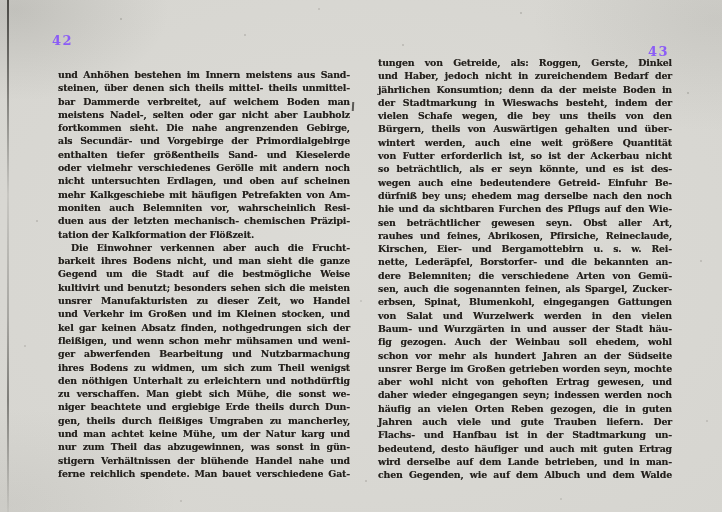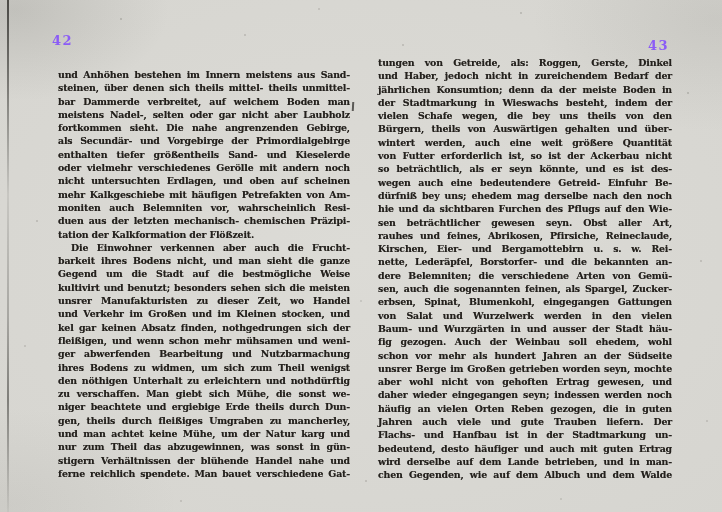--- a/index.html
+++ b/index.html
@@ -48,21 +48,21 @@
       180px 500px 0 rgba(90,88,84,0.22),560px 498px 0 rgba(90,88,84,0.20),
       660px 180px 0 rgba(90,88,84,0.22);
   }
 
   .page-number {
     position: absolute;
     font-size: 13px; font-weight: 700; letter-spacing: 1.5px;
     color: #8b5cf6;
   }
   .pn-left  { left: 52px;  top: 33px; }
-  .pn-right { left: 648px; top: 38px; }
+  .pn-right { left: 648px; top: 44px; }
 
   .text-block {
     position: absolute; top: 56px;
     font-size: 9.4px; font-weight: 700;
     line-height: 13.3px;
     letter-spacing: -0.15px;
     color: #24211d;
     text-shadow: 0 0 0.5px rgba(36,33,29,0.55);
   }
   .tb-left  { left: 58px;  width: 292px; margin-top: 12px; }

